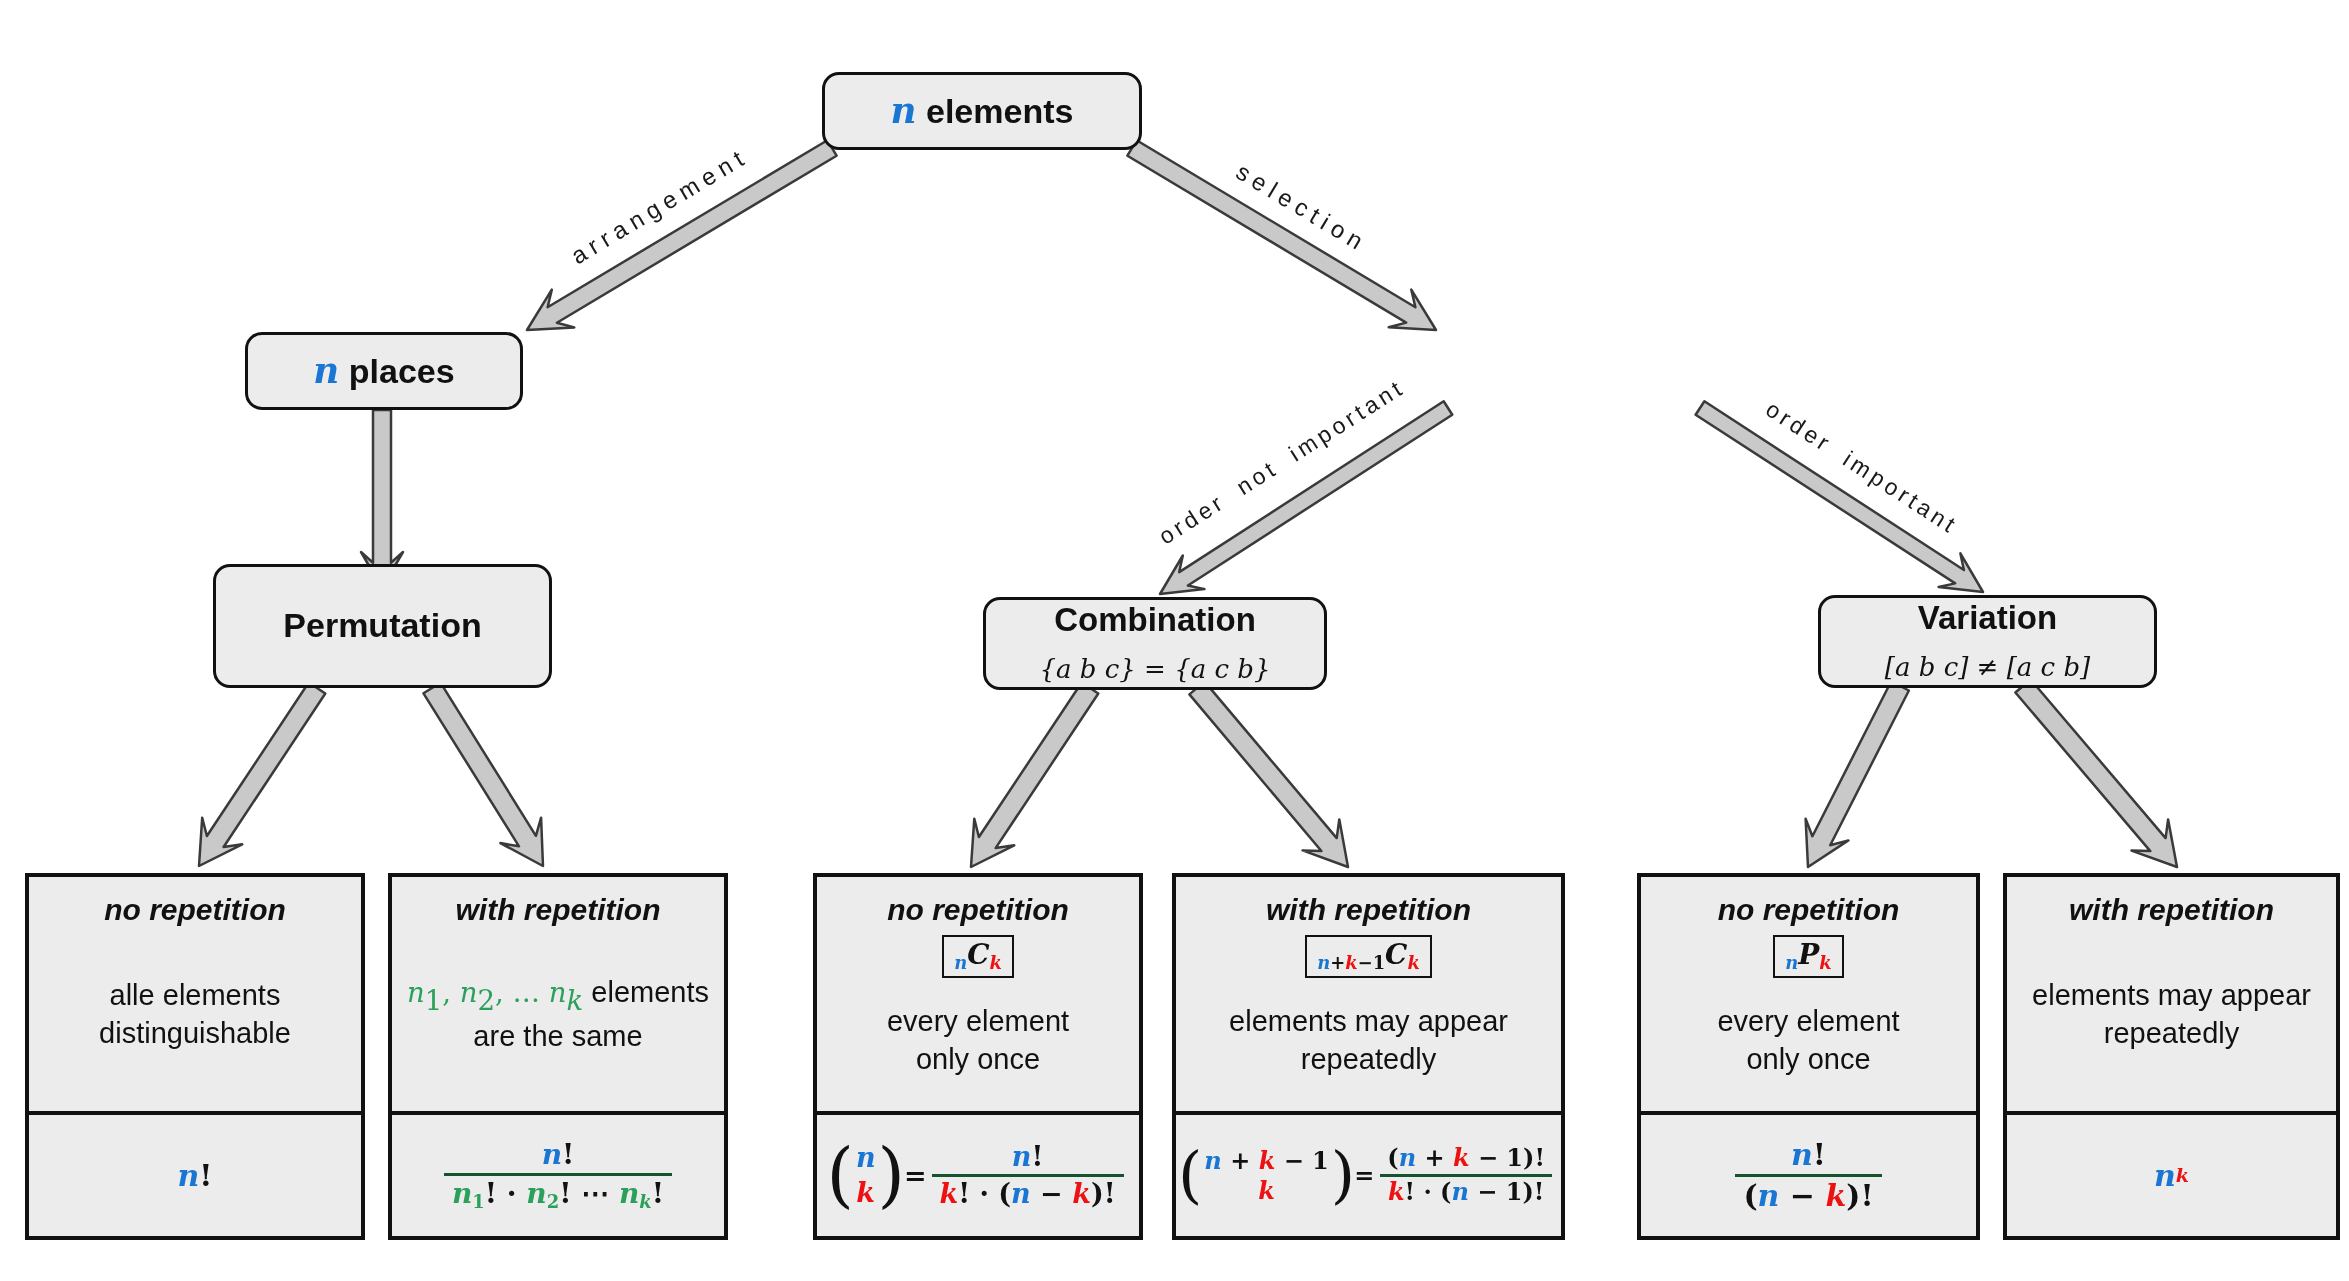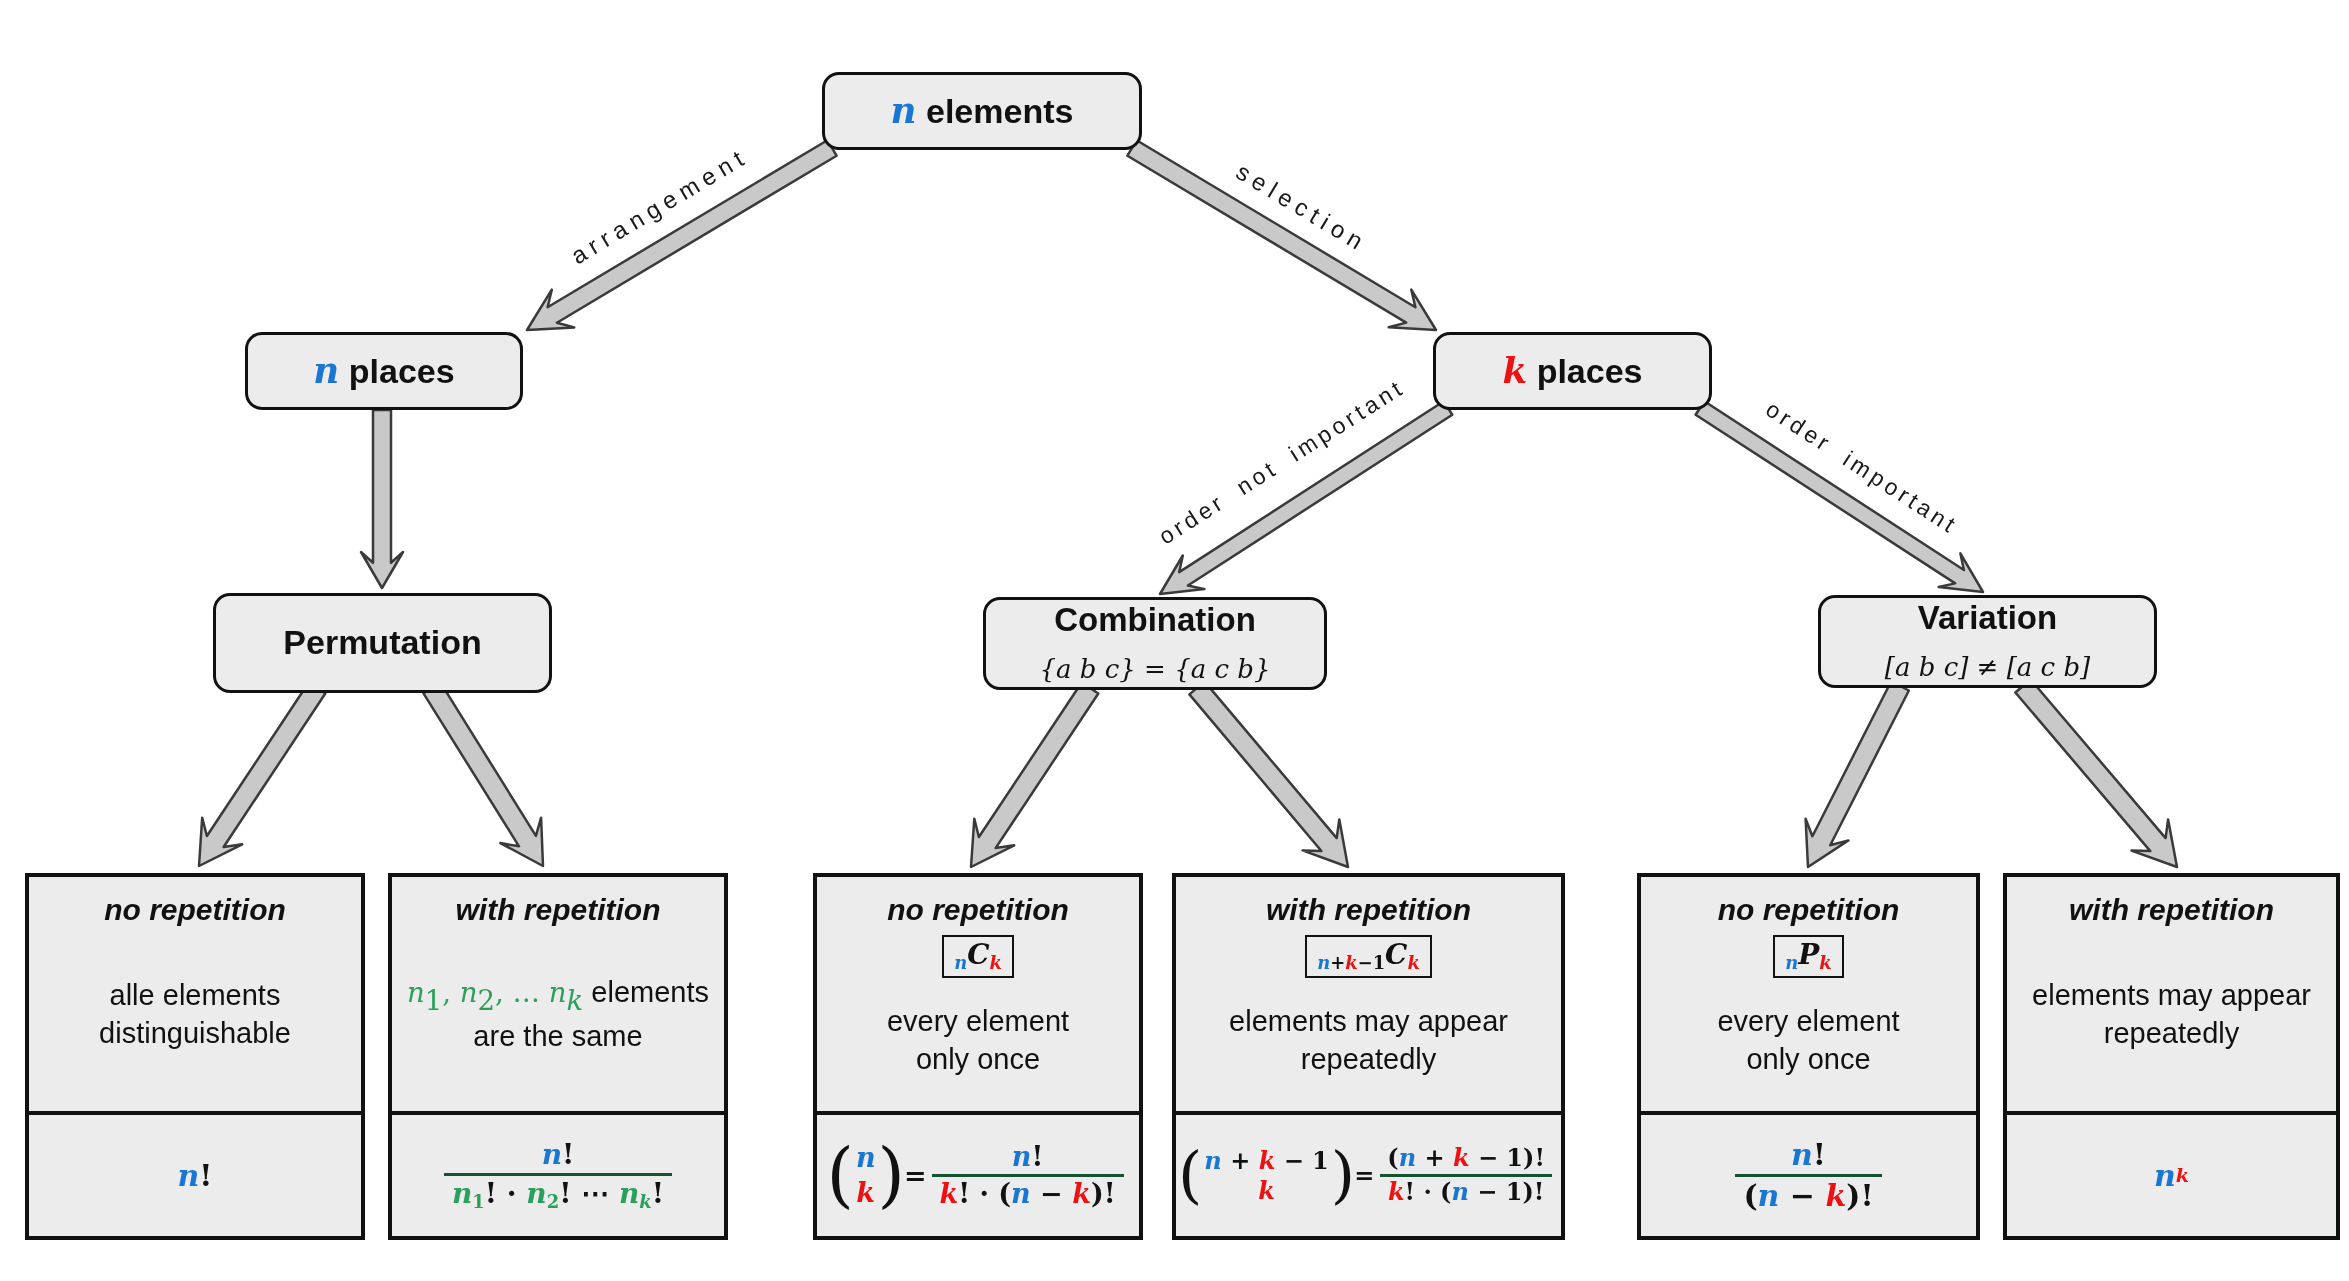--- a/index.html
+++ b/index.html
@@ -25,21 +25,21 @@
   }
   .node-label{font-weight:bold;font-size:34px;white-space:nowrap;line-height:1.05;}
   .node-label .tok-math{font-family:"DejaVu Serif",serif;font-style:italic;font-weight:bold;font-size:1.05em;}
   .node-sub{font-family:"DejaVu Serif",serif;font-size:26px;white-space:nowrap;margin-top:16px;}
   .node-sub .tok-math{font-style:italic;font-weight:normal;}
   #node-combination .node-label,#node-variation .node-label{font-size:33px;}
 
   #node-n-elements{left:822px;top:72px;width:320px;height:78px;text-align:center;}
   #node-n-places{left:245px;top:332px;width:278px;height:78px;text-align:right;}
   #node-k-places{left:1433px;top:332px;width:279px;height:78px;}
-  #node-permutation{left:213px;top:593px;width:339px;height:100px;}
+  #node-permutation{left:213px;top:564px;width:339px;height:124px;}
   #node-combination{left:983px;top:597px;width:344px;height:93px;}
   #node-variation{left:1818px;top:595px;width:339px;height:93px;}
 
   
   .edge-label{
     position:absolute;z-index:3;white-space:nowrap;
     font-size:24px;letter-spacing:6px;word-spacing:10px;color:#1a1a1a;
   }
   #edge-label-0{left:660px;top:206px;transform:translate(-50%,-50%) rotate(-31deg);}
   #edge-label-1{left:1302px;top:208px;transform:translate(-50%,-50%) rotate(31deg);}
@@ -120,23 +120,20 @@
   <div class="edge-label" id="edge-label-1">selection</div>
   <div class="edge-label" id="edge-label-2">order not important</div>
   <div class="edge-label" id="edge-label-3">order important</div>
 
   <div class="node" id="node-n-elements">
     <div class="node-label"><span class="tk tok-math" style="color: rgb(25, 118, 210);">n</span><span class="tk"> elements</span></div>
   </div>
   <div class="node" id="node-n-places">
     <div class="node-label"><span class="tk tok-math" style="color: rgb(25, 118, 210);">n</span><span class="tk"> places</span></div>
   </div>
-  <div class="node" id="node-k-places">
-    <div class="node-label"><span class="tk tok-math" style="color: rgb(238, 17, 17);">k</span><span class="tk"> places</span></div>
-  </div>
   <div class="node" id="node-permutation">
     <div class="node-label"><span class="tk">Permutation</span></div>
   </div>
   <div class="node" id="node-combination">
     <div class="node-label"><span class="tk">Combination</span></div>
     <div class="node-sub"><span class="tk tok-math">{a b c} = {a c b}</span></div>
   </div>
   <div class="node" id="node-variation">
     <div class="node-label"><span class="tk">Variation</span></div>
     <div class="node-sub"><span class="tk tok-math">[a b c] ≠ [a c b]</span></div>

